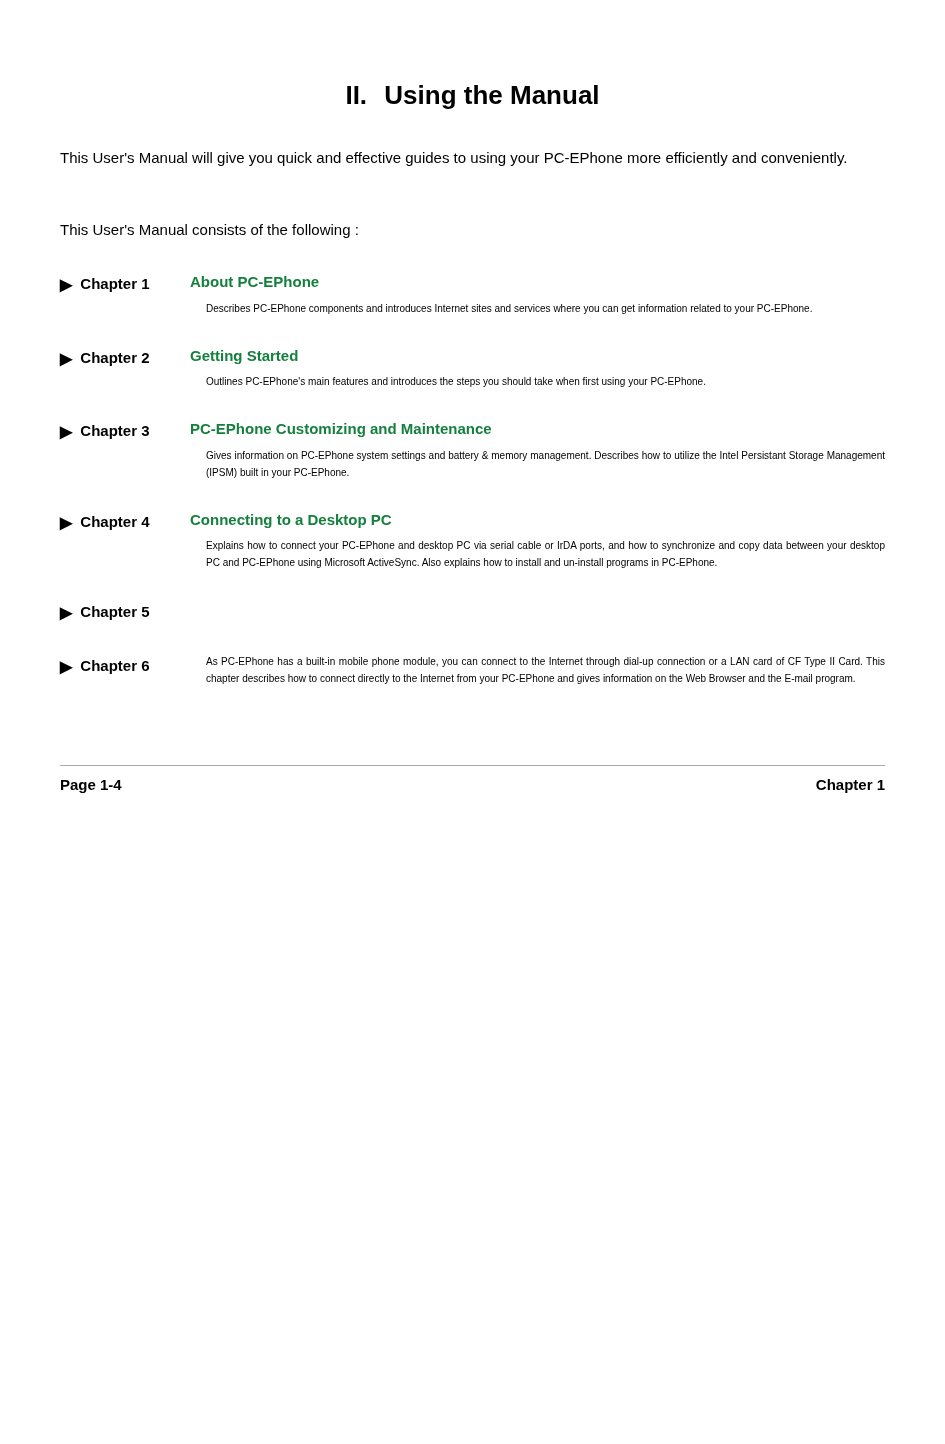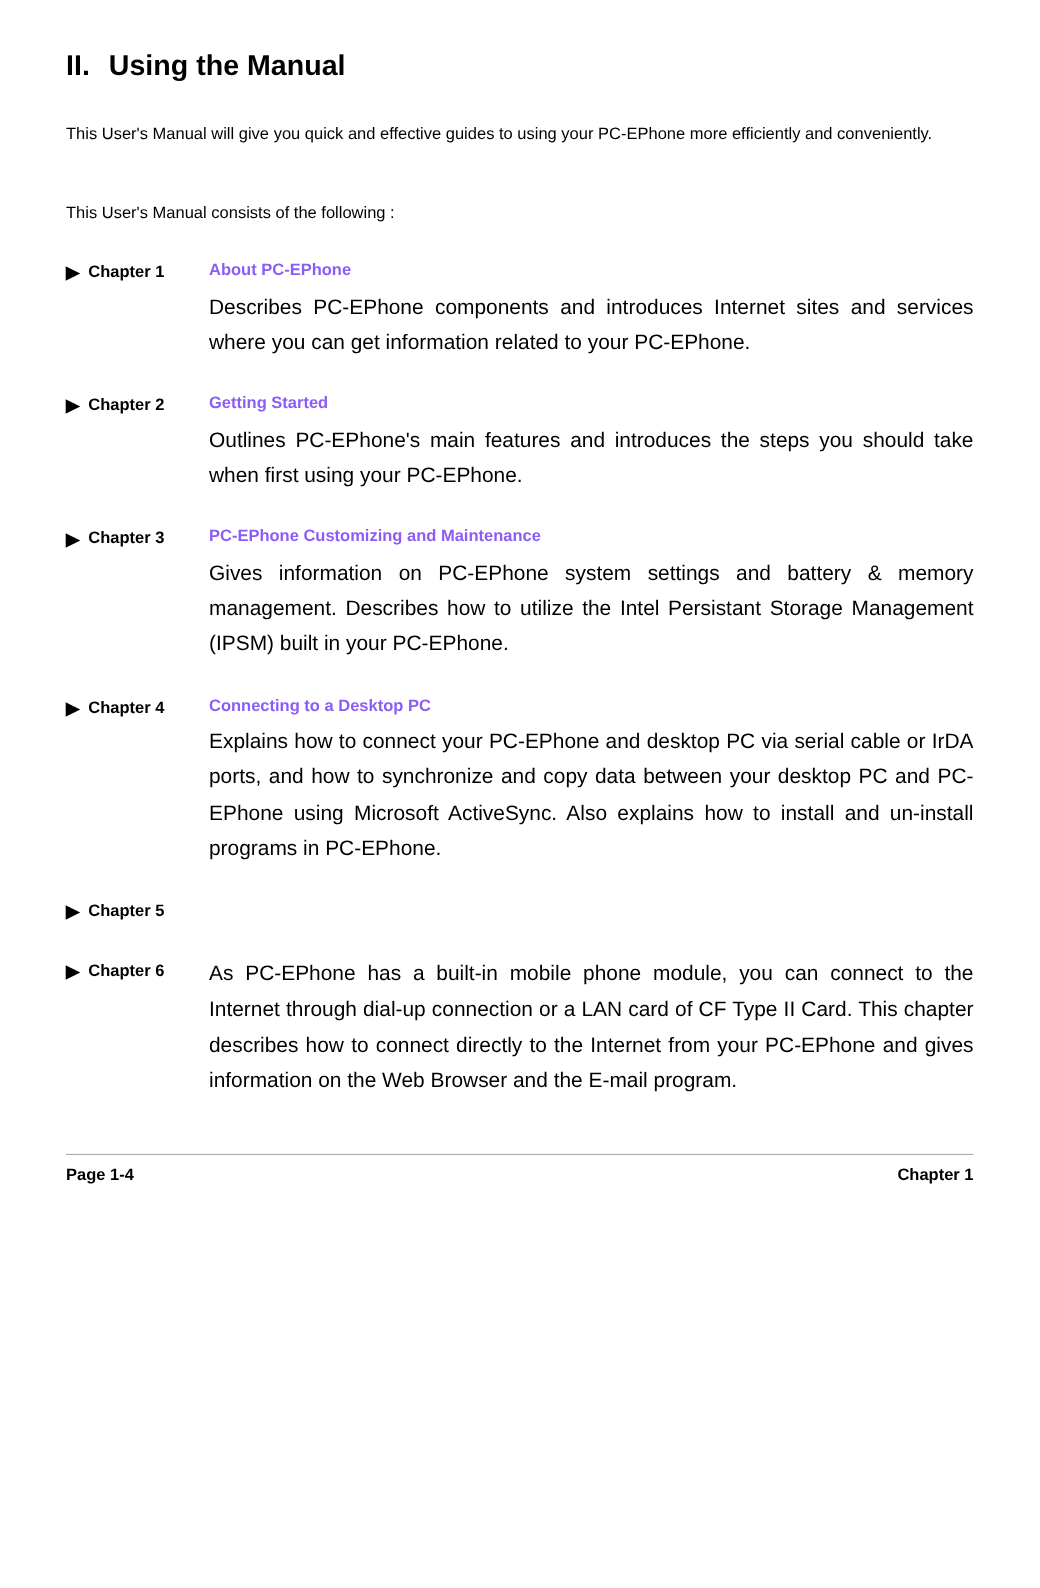--- a/index.html
+++ b/index.html
@@ -16,21 +16,22 @@
       min-height: 1444px;
       padding: 40px 60px 40px 60px;
       font-size: 15px;
       line-height: 1.5;
     }
 
     .page-title {
       font-size: 26px;
       font-weight: bold;
       margin-bottom: 30px;
-      text-align: left;
+      text-align: center;
+      margin-top: 36px;
     }
 
     .page-title .roman {
       margin-right: 10px;
     }
 
     .intro-text {
       margin-bottom: 17px;
       text-align: justify;
       line-height: 1.7;
@@ -70,38 +71,39 @@
       font-weight: bold;
       font-size: 15px;
       white-space: nowrap;
     }
 
     .chapter-content {
       flex: 1;
     }
 
     .chapter-title-link {
-      color: #8b5cf6;
+      color: #15803d;
       font-size: 15px;
       font-weight: bold;
       display: block;
       margin-bottom: 6px;
       text-decoration: none;
     }
 
     .chapter-desc {
       text-align: justify;
       line-height: 1.7;
-      font-size: 19px;
+      font-size: 10px;
+      margin-left: 16px;
     }
 
     .page-footer {
       display: flex;
       justify-content: space-between;
-      margin-top: 50px;
+      margin-top: 78px;
       font-weight: bold;
       font-size: 15px;
       border-top: 1px solid #aaa;
       padding-top: 8px;
     }
   </style>
 </head>
 <body>
 
 <div class="page-title">

